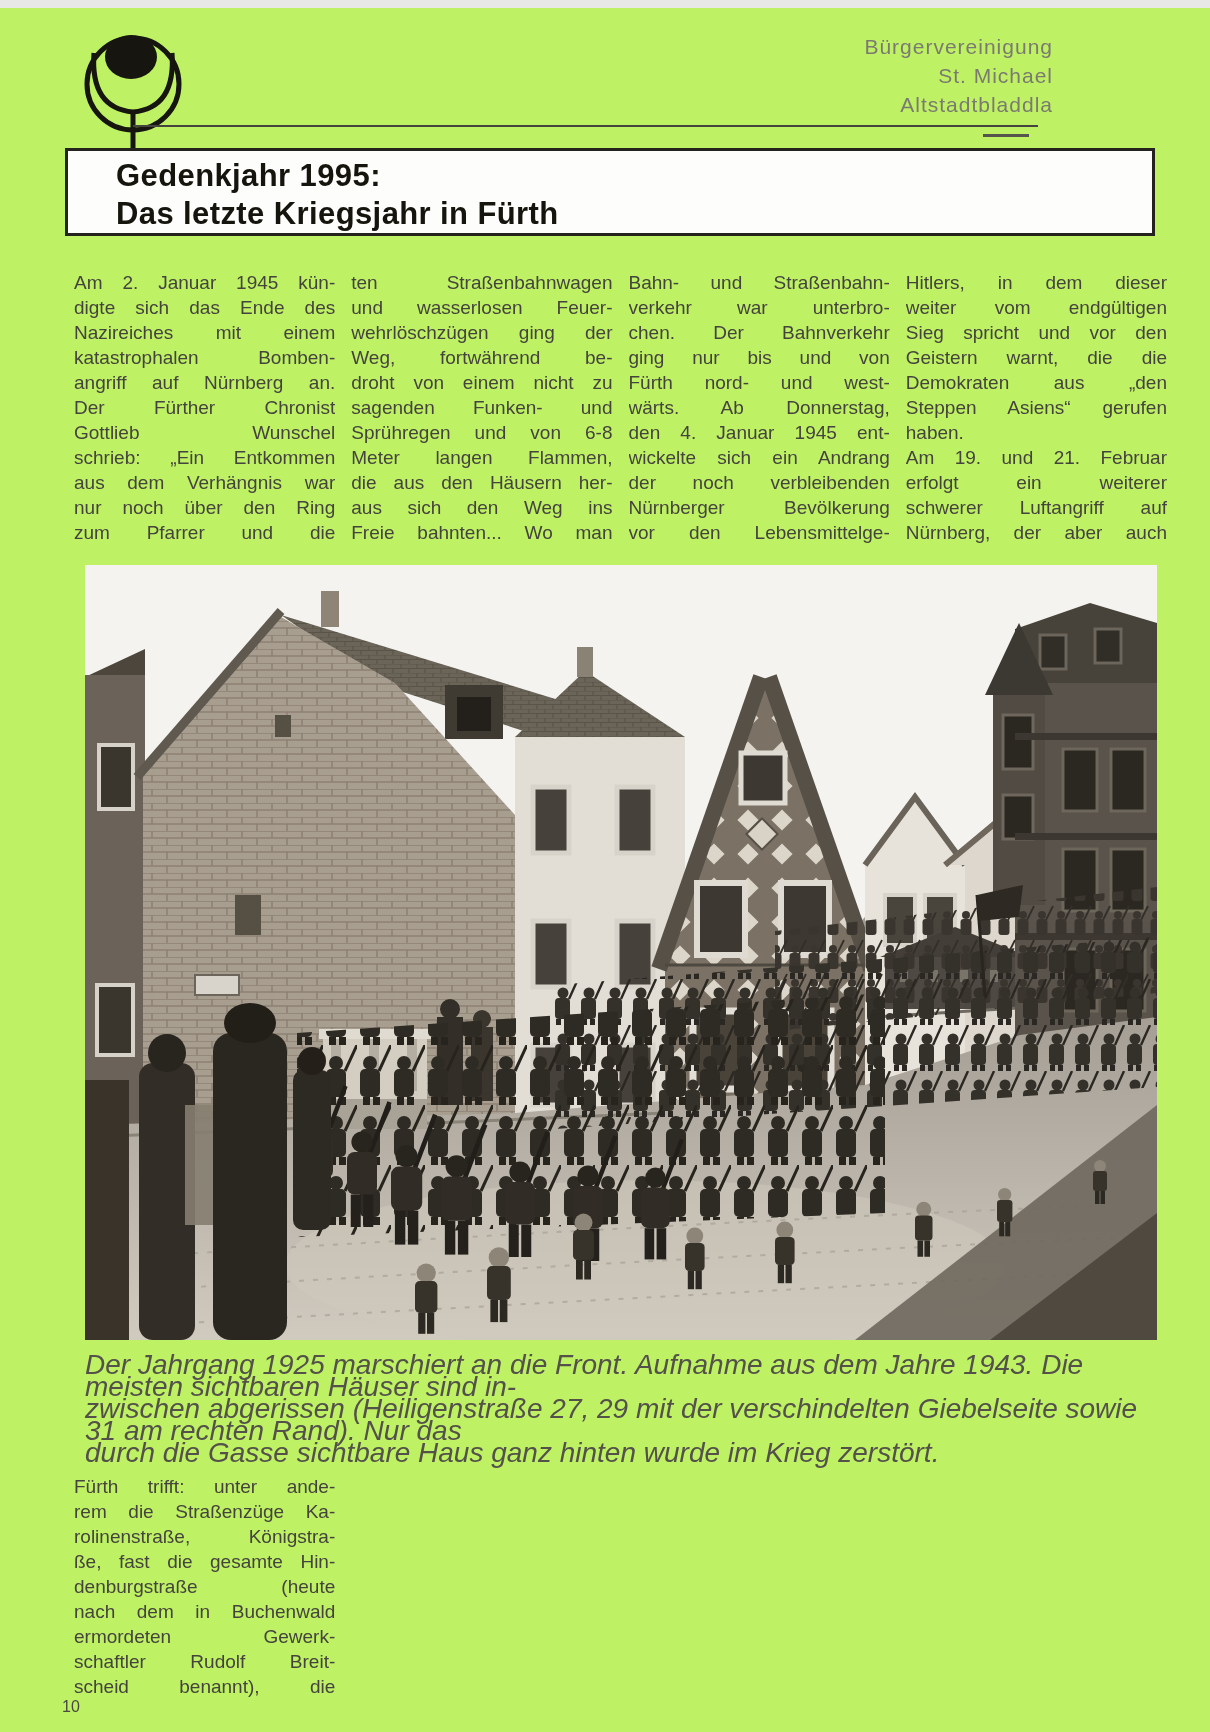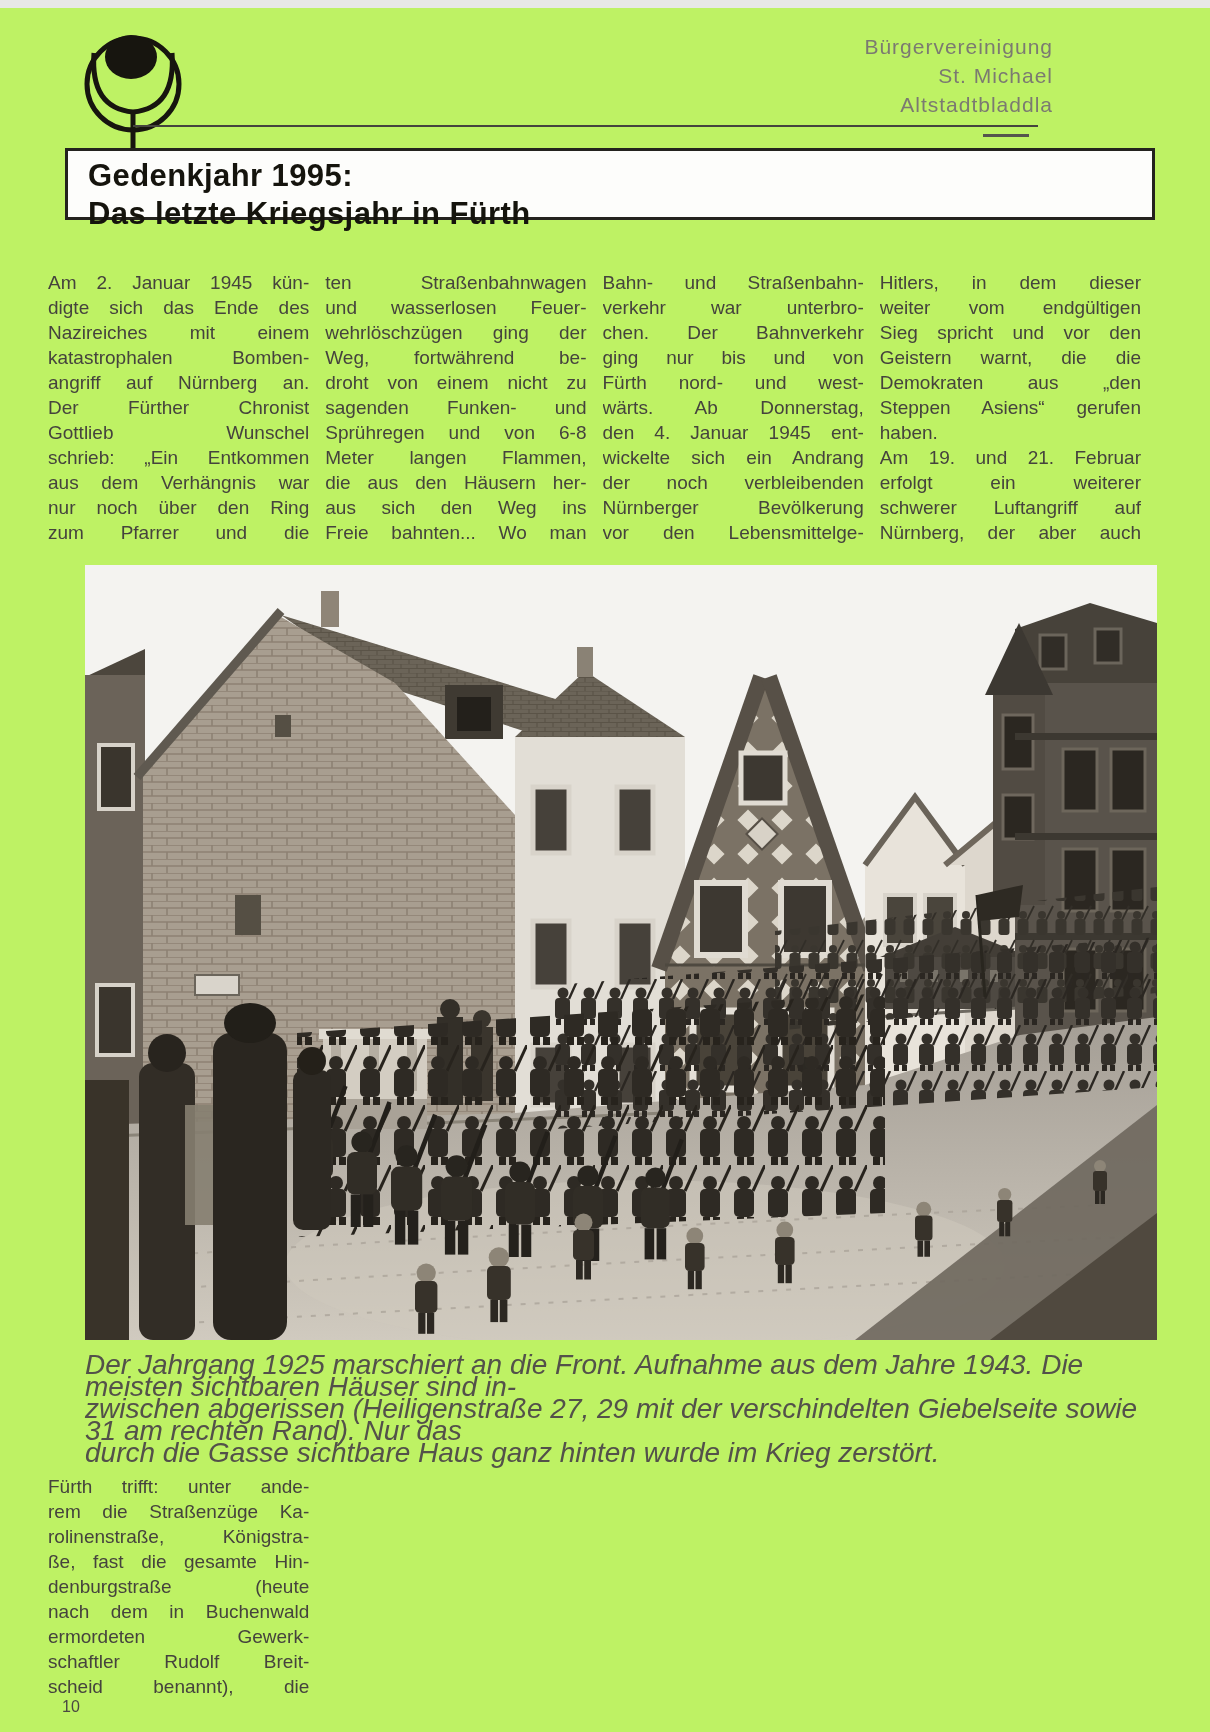--- a/index.html
+++ b/index.html
@@ -12,30 +12,30 @@
   .logo{position:absolute; left:70px; top:12px; width:124px; height:156px;}
   .org{
     position:absolute; right:157px; top:24px; text-align:right;
     font-size:21px; line-height:29px; color:#7b7a71; letter-spacing:1px;
     white-space:pre-line;
   }
   .header-rule{position:absolute; left:133px; top:117px; width:905px; height:2px; background:#45443e;}
   .header-rule-dash{position:absolute; left:983px; top:126px; width:46px; height:3px; background:#55544d;}
   
   .titlebox{
-    position:absolute; left:65px; top:140px; width:1090px; height:72px;
-    border:3px solid #24231e; box-sizing:border-box; background:#fdfdfb;
+    position:absolute; left:65px; top:140px; width:1090px; height:88px;
+    border:3px solid #24231e; box-sizing:border-box; background:#fdfdfb;padding-left:28px;
   }
   .titlebox h1{
     margin:6px 0 0 20px; font-size:31px; line-height:38px; font-weight:bold;
     color:#15140d; letter-spacing:0.4px; white-space:pre-line;
   }
   
   .cols{
-    position:absolute; left:48px; width:1093px;
+    position:absolute; left:74px; width:1093px;
     display:grid; grid-template-columns:repeat(4,1fr); column-gap:16px;
   }
   .cols.top{top:262px;}
   .cols.bottom{top:1466px;}
   .col{
     font-size:19px; line-height:25px; color:#45433d;
     white-space:pre-line; text-align:justify; text-align-last:justify;
     overflow:hidden;
   }
   

